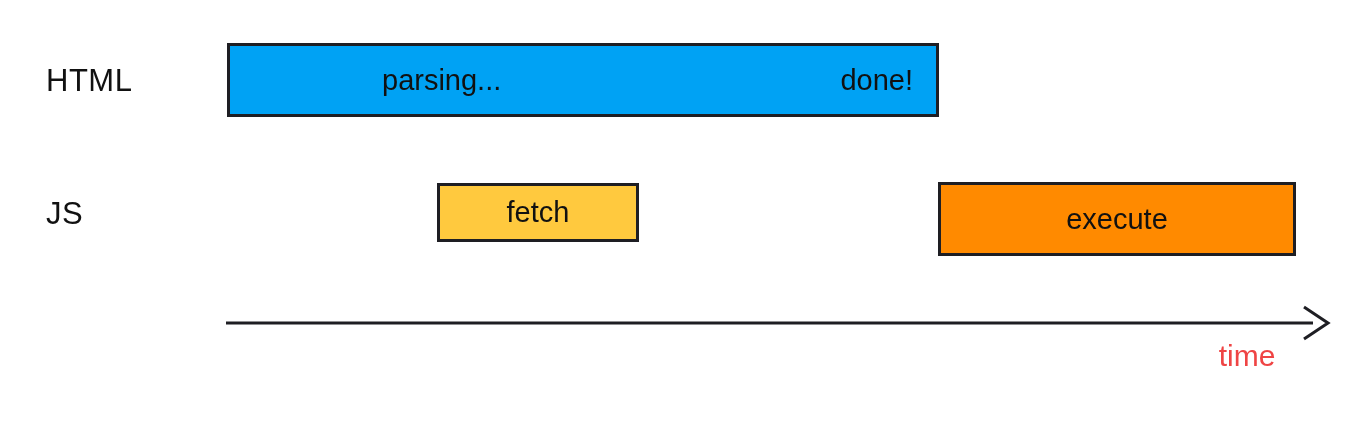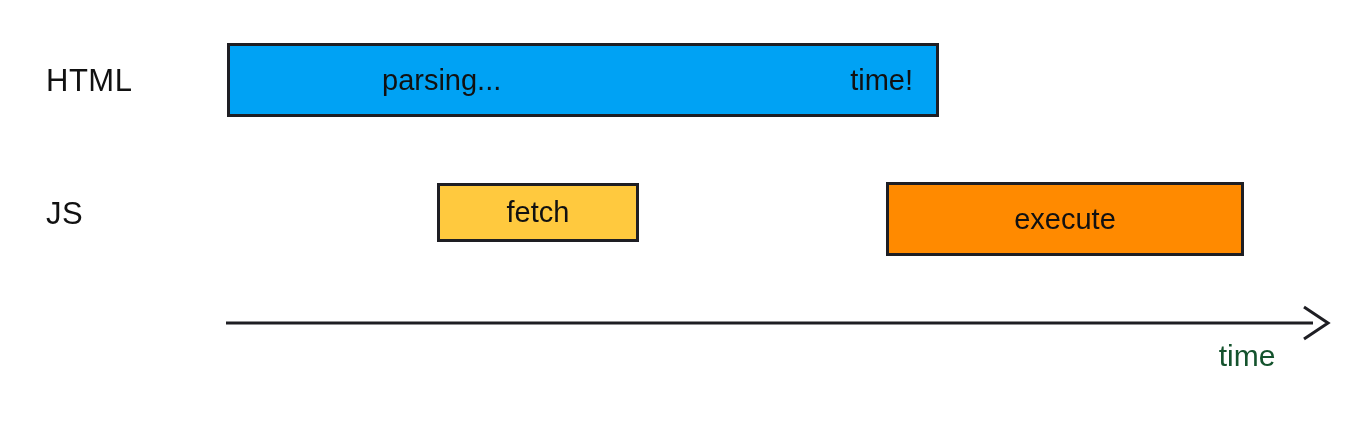--- a/index.html
+++ b/index.html
@@ -45,51 +45,51 @@
     padding-right: 23px;
   }
 
   .bar.fetch {
     left: 437px; top: 183px;
     width: 202px; height: 59px;
     justify-content: center;
   }
 
   .bar.execute {
-    left: 886px; top: 182px;
+    left: 938px; top: 182px;
     width: 358px; height: 74px;
     justify-content: center;
   }
 
   .axis-svg {
     position: absolute;
     left: 218px; top: 298px;
     width: 1130px; height: 56px;
   }
 
   .axis-label {
     position: absolute;
     left: 1182px; top: 339px;
     width: 130px;
     text-align: center;
     font-size: 30px;
     font-weight: 500;
-    color: #14532d;
+    color: #ef4444;
   }
 </style>
 </head>
 <body>
 
 <div class="diagram">
 
   <div class="row-label html">HTML</div>
 
   <div class="bar parsing" style="background-color: rgb(0, 162, 244); border-color: rgb(30, 30, 35); gap: 14px;">
     <span>parsing...</span>
-    <span>time!</span>
+    <span>done!</span>
   </div>
 
   <div class="row-label js">JS</div>
 
   <div class="bar fetch" style="background-color: rgb(255, 201, 62); border-color: rgb(30, 30, 35);">
     <span>fetch</span>
   </div>
 
   <div class="bar execute" style="background-color: rgb(255, 138, 0); border-color: rgb(30, 30, 35);">
     <span>execute</span>

